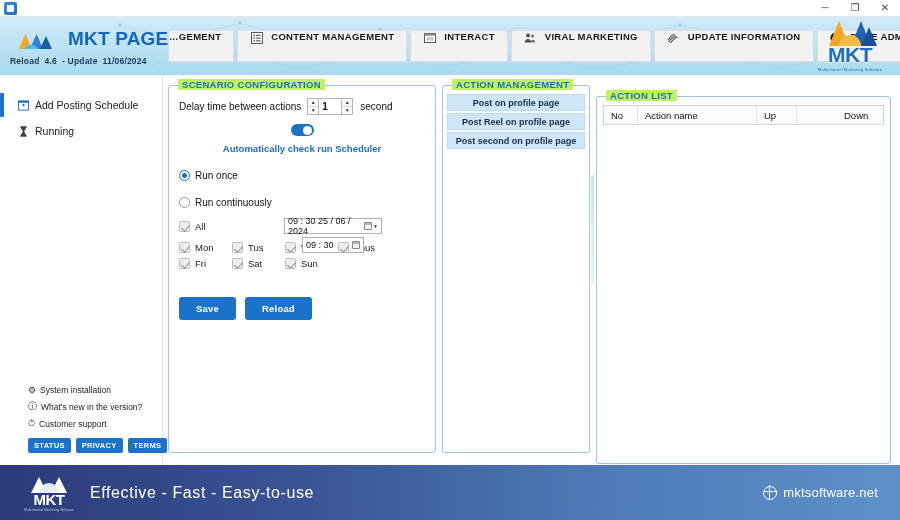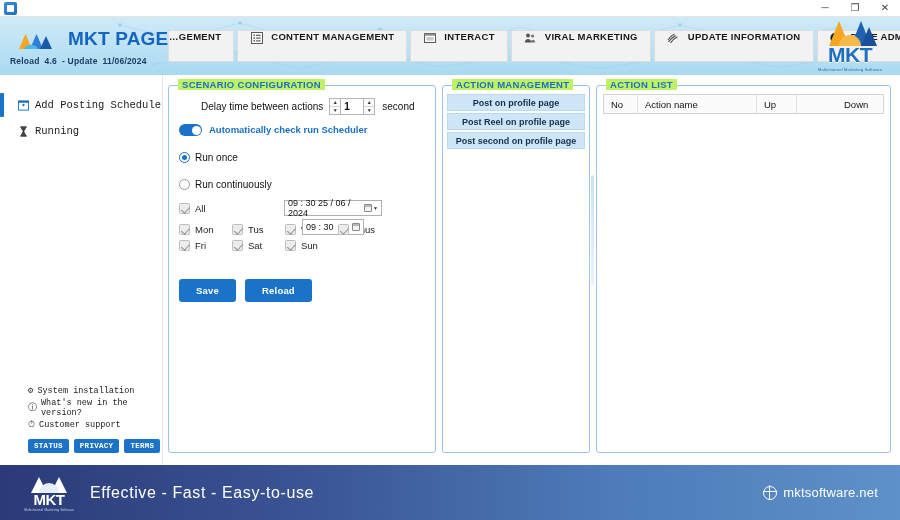--- a/index.html
+++ b/index.html
@@ -109,21 +109,20 @@
     width: 900px; height: 390px;
     background: #ffffff;
   }
 
   
   .sidebar {
     position: absolute; left: 0; top: 0;
     width: 163px; height: 390px;
     background: #ffffff;
     border-right: 1px solid #dfe6ee;
-    font-family: Liberation Mono, monospace;
   }
   .side-item {
     display: flex; align-items: center; gap: 6px;
     height: 26px; padding-left: 17px;
     font-size: 10.5px; color: #1a1a1a;
     position: relative;
   }
   .side-item:first-child { margin-top: 17px; }
   .side-item.active::before {
     content: ""; position: absolute; left: 0; top: 1px;
@@ -161,46 +160,46 @@
   }
   .gbox > .legend {
     position: absolute; top: -7px; left: 9px;
     background: #bef264; padding: 0 4px;
     font-size: 9.5px; font-weight: bold; color: #1a6fc4;
     letter-spacing: .3px; white-space: nowrap;
   }
 
   #scenario-panel { left: 168px; top: 10px; width: 268px; height: 368px; }
   #action-mgmt-panel { left: 442px; top: 10px; width: 148px; height: 368px; }
-  #action-list-panel { left: 596px; top: 10px; width: 295px; height: 368px; }
+  #action-list-panel { left: 596px; top: 21px; width: 295px; height: 368px; }
 
   
   .sc-body { padding: 12px 10px 0 10px; }
-  .row { display: flex; align-items: center; margin-left: 22px; }
+  .row { display: flex; align-items: center; }
 
   .lbl { font-size: 10px; color: #111; }
   .spin-wrap { display: flex; align-items: center; margin-left: 6px; }
   .spin-btns {
     width: 12px; height: 17px; border: 1px solid #b5b5b5;
     background: #fbfbfb; display: flex; flex-direction: column;
   }
   .spin-btns div {
     flex: 1; display: flex; align-items: center; justify-content: center;
     font-size: 5px; color: #333; line-height: 1;
   }
   .spin-btns div:first-child { border-bottom: 1px solid #d6d6d6; }
   .spin-val {
     width: 22px; height: 17px; border-top: 1px solid #b5b5b5;
     border-bottom: 1px solid #b5b5b5;
     background: #fff; font-size: 10px; font-weight: bold;
     display: flex; align-items: center; padding-left: 3px; color: #111;
   }
   .unit { font-size: 10px; color: #111; margin-left: 7px; }
 
-  .toggle-row { margin-top: 9px; display: flex; align-items: flex-start; gap: 7px; }
+  .toggle-row { margin-top: 9px; display: flex; align-items: center; gap: 7px; flex-direction: column; }
   .toggle {
     width: 23px; height: 12px; border-radius: 6px;
     background: #1a73c8; position: relative; flex: none;
   }
   .toggle::after {
     content: ""; position: absolute; right: 1.5px; top: 1.5px;
     width: 9px; height: 9px; border-radius: 50%; background: #fff;
   }
   .toggle-lbl { font-size: 9.5px; font-weight: bold; color: #1a6fc4; }
 

